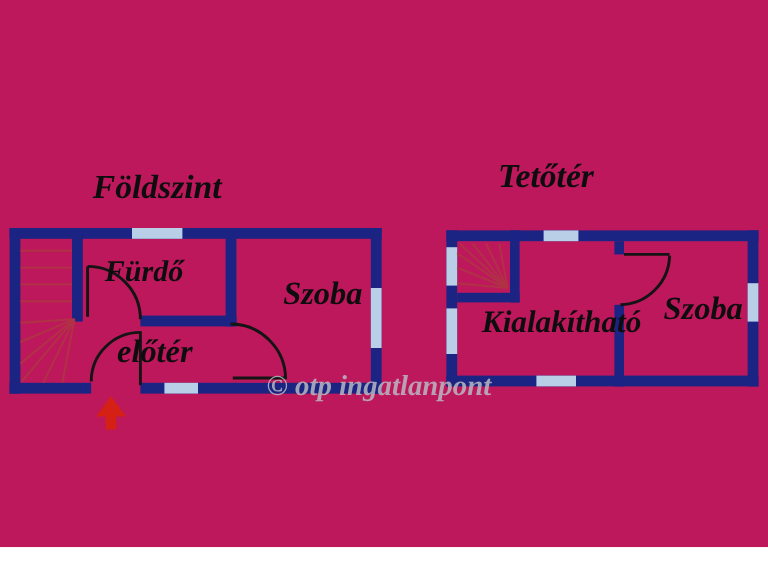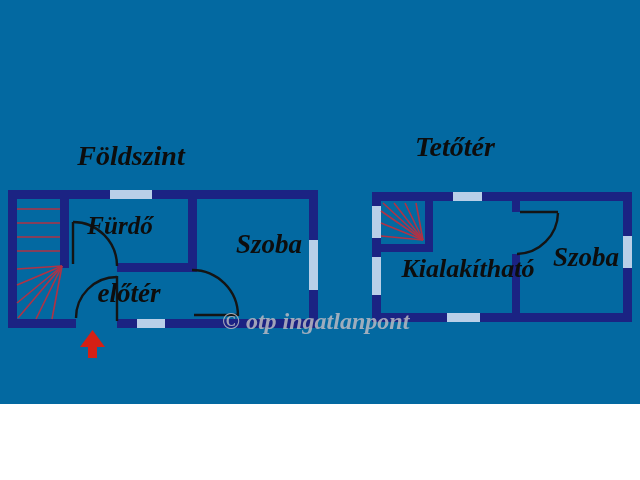--- a/index.html
+++ b/index.html
@@ -1,16 +1,16 @@
 <!DOCTYPE html>
 <html><head>
 <meta charset="utf-8">
 <style>
   html,body{margin:0;padding:0;background:#ffffff;}
-  .canvas{position:relative;width:640px;height:404px;background:#0369a1;overflow:hidden;
+  .canvas{position:relative;width:640px;height:456px;background:#be185d;overflow:hidden;
           font-family:"Liberation Serif", serif;}
   svg text{font-family:"Liberation Serif", serif;font-weight:bold;font-style:italic;fill:#0d0d0d;}
   svg text.watermark{fill:#b9b9c2;opacity:0.85;}
 </style>
 </head>
 <body>
 
 <div class="canvas">
 <svg width="640" height="480" viewBox="0 0 640 480">
 

